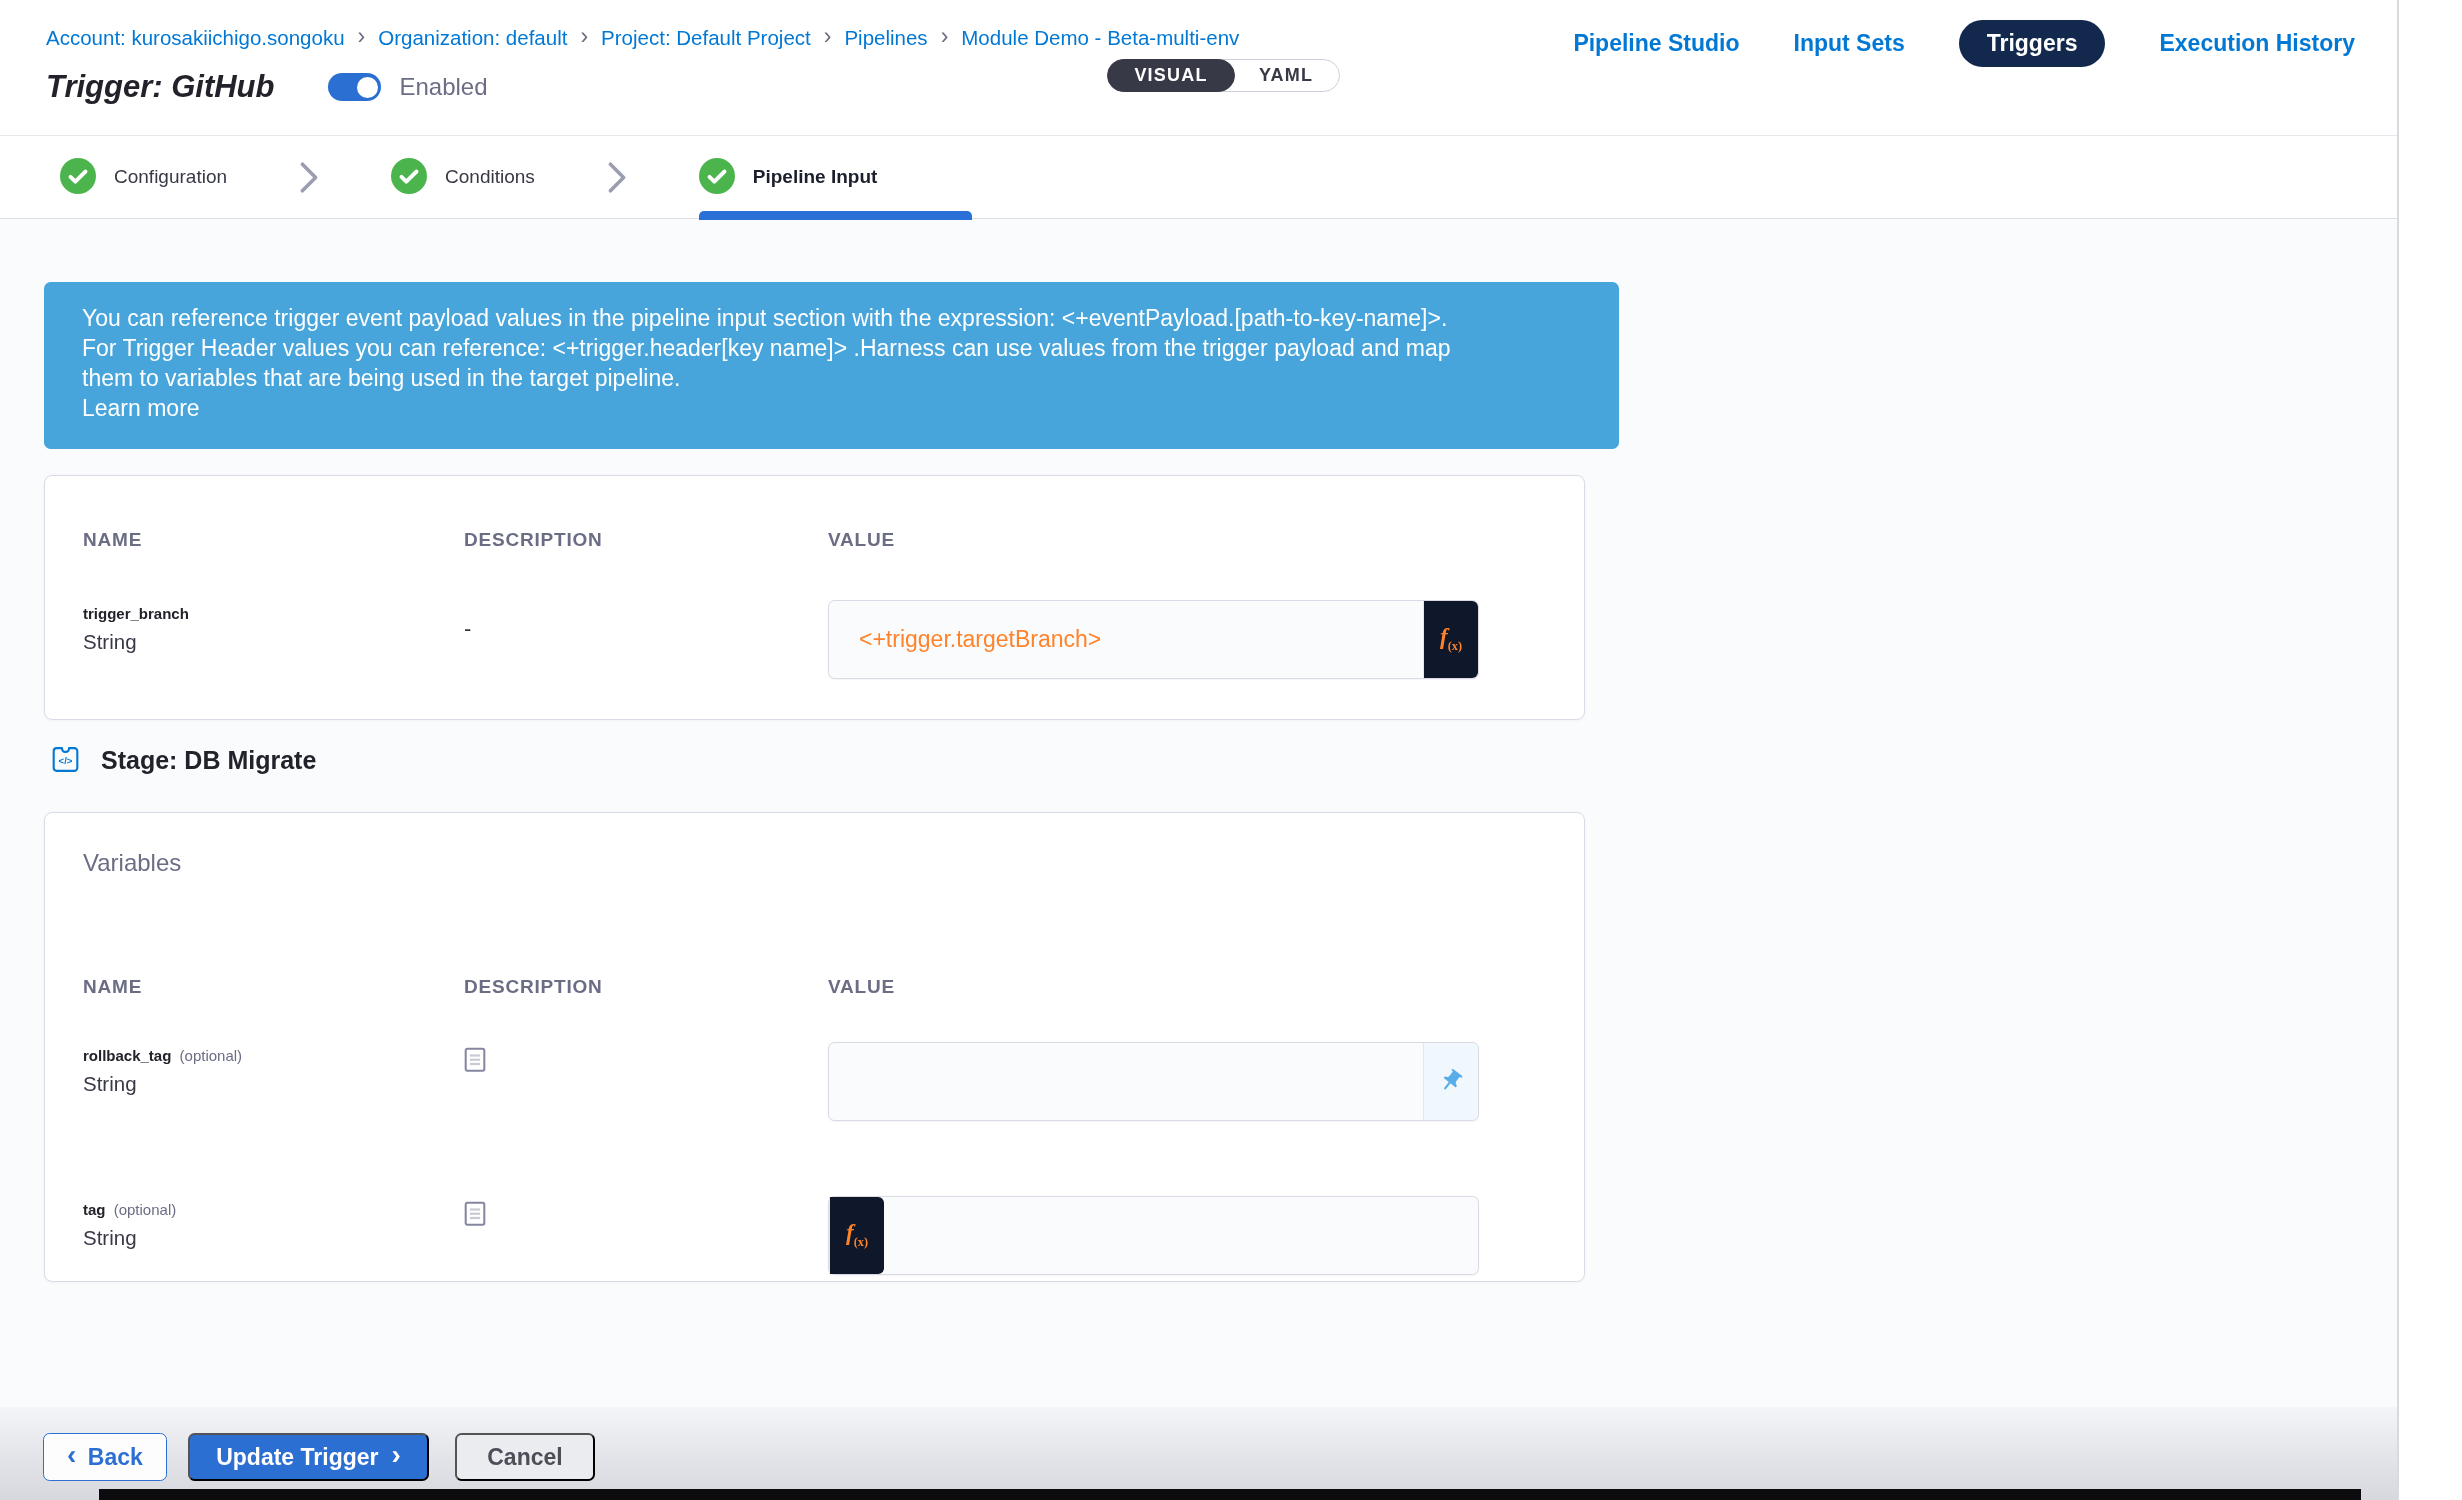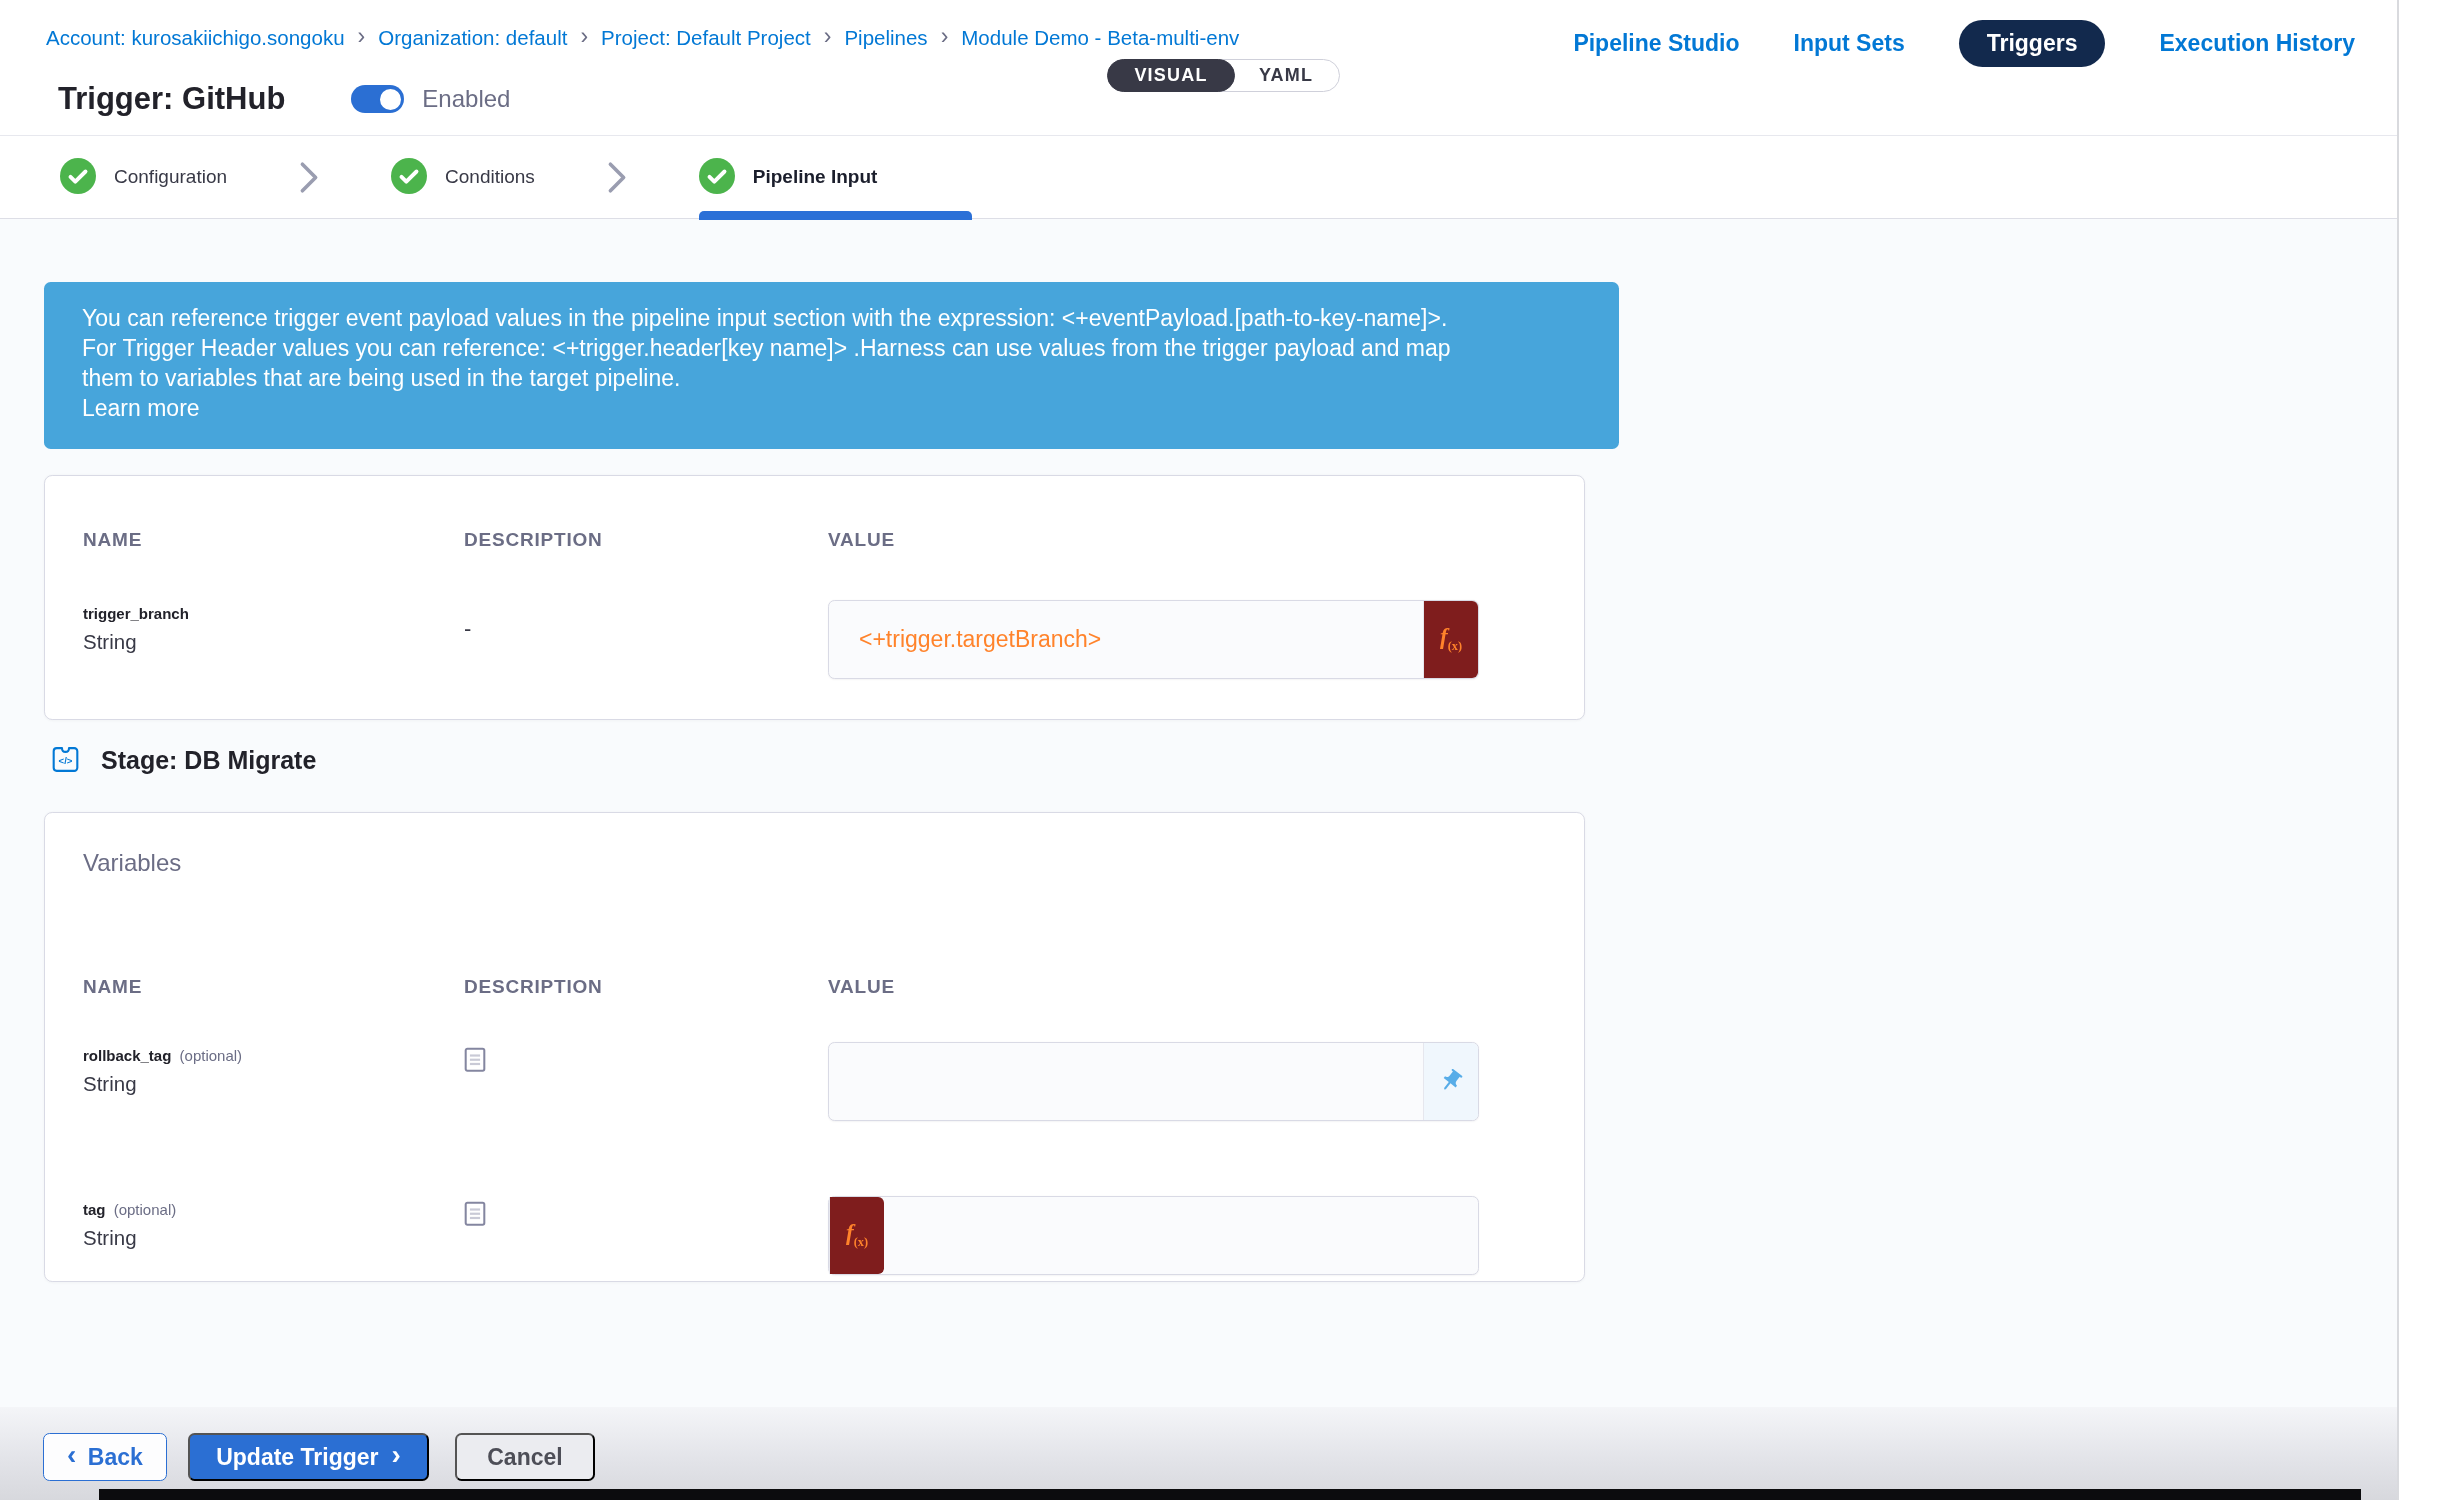--- a/index.html
+++ b/index.html
@@ -8,21 +8,21 @@
 
   
   .topbar{position:relative;height:135px;background:#fff;border-bottom:0.8px solid #e7e8ee;}
   .breadcrumb{position:absolute;left:46px;top:26px;display:flex;align-items:center;gap:13px;font-size:20.5px;}
   .crumb{color:#0278d5;cursor:pointer;white-space:nowrap;}
   .crumb-sep{color:#6b6d85;font-size:23px;line-height:1;transform:translateY(-1.6px);}
   .topnav{position:absolute;right:107px;top:20px;display:flex;align-items:center;gap:54px;}
   .topnav-item{color:#0278d5;font-size:23px;font-weight:700;white-space:nowrap;cursor:pointer;}
   .topnav-item.active{background:#12294d;color:#fff;padding:10px 28px;border-radius:821px;}
   .title-row{position:absolute;left:46px;top:69px;display:flex;align-items:center;}
-  .page-title{font-size:31px;font-weight:700;color:#22222a;margin:12px;}
+  .page-title{font-size:31px;font-weight:700;color:#22222a;margin:0;font-style:italic;}
   .toggle{margin-left:54px;width:53px;height:28px;border-radius:14px;background:#2b6fd3;position:relative;cursor:pointer;}
   .toggle-knob{position:absolute;right:1.6px;top:1.6px;width:25px;height:25px;border-radius:50%;background:#fff;border:2.5px solid #2b6fd3;box-sizing:border-box;}
   .toggle-label{margin-left:18px;font-size:24px;color:#6b6d85;}
   .view-toggle{position:absolute;left:1108px;top:59px;display:flex;align-items:center;background:#fff;border:1.6px solid #cfd0da;border-radius:821px;height:33px;box-sizing:border-box;}
   .view-btn{font-size:18px;font-weight:700;letter-spacing:1.2px;padding:0 26px;height:33px;display:flex;align-items:center;border-radius:821px;cursor:pointer;color:#383946;box-sizing:border-box;}
   .view-btn.selected{background:#383946;color:#fff;margin:-1.6px;height:33px;border:1.6px solid #383946;}
 
   
   .tabbar{position:relative;height:83px;background:#fff;border-bottom:1.6px solid #dddee6;display:flex;align-items:center;padding-left:60px;box-sizing:border-box;}
   .tab{display:flex;align-items:center;gap:18px;cursor:pointer;}
@@ -57,21 +57,21 @@
   .cell-name .nm{font-weight:700;color:#22222a;}
   .cell-name .opt{color:#6b6d85;margin-left:8.2px;font-weight:400;}
   .cell-name .type{font-size:20.5px;color:#383946;margin-top:8.2px;}
   .cell-desc{padding-top:18px;}
   .cell-desc .dash{font-size:22px;color:#383946;padding-top:11.5px;display:inline-block;}
   .desc-icon{display:inline-block;cursor:pointer;}
 
   .value-input{width:651px;height:79px;margin-top:13px;background:#fafbfd;border:0.8px solid #d9dae5;border-radius:6.6px;display:flex;align-items:stretch;box-sizing:border-box;box-shadow:0 0.8px 1.6px rgba(40,41,61,0.05);cursor:text;}
   .vi-text{flex:1;display:flex;align-items:center;padding-left:30px;font-size:23px;color:#ff832b;white-space:nowrap;overflow:hidden;}
   .vi-side{width:54px;display:flex;align-items:center;justify-content:center;border-left:0.8px solid #e6e7ee;border-radius:0 5.8px 5.8px 0;cursor:pointer;}
-  .vi-side.fx{background:#7f1d1d;align-items:center;}
+  .vi-side.fx{background:#0f172a;align-items:center;}
   .vi-side.pin{background:#f0f7fd;}
   .fx-glyph{color:#ff832b;font-size:23px;font-family:"Liberation Serif",serif;font-style:italic;font-weight:700;}
   .fx-sub{font-size:12.3px;vertical-align:sub;font-style:normal;}
 
   
   .footer{position:relative;height:93px;background:linear-gradient(180deg,#f4f5f8 0%,#e3e4e9 55%,#d7d8dd 100%);}
   .btn-row{display:flex;align-items:center;gap:21.4px;padding:26px 0 0 43px;}
   .btn{height:48px;display:flex;align-items:center;border-radius:6.6px;font-size:23px;font-weight:700;box-sizing:border-box;cursor:pointer;white-space:nowrap;}
   .btn-back{background:#fdfdfe;border:1.6px solid #2b6fd3;color:#2b6fd3;padding:0 23px;gap:11.5px;}
   .btn-update{background:#2b6fd3;color:#ffffff;padding:0 26px;gap:13px;}

